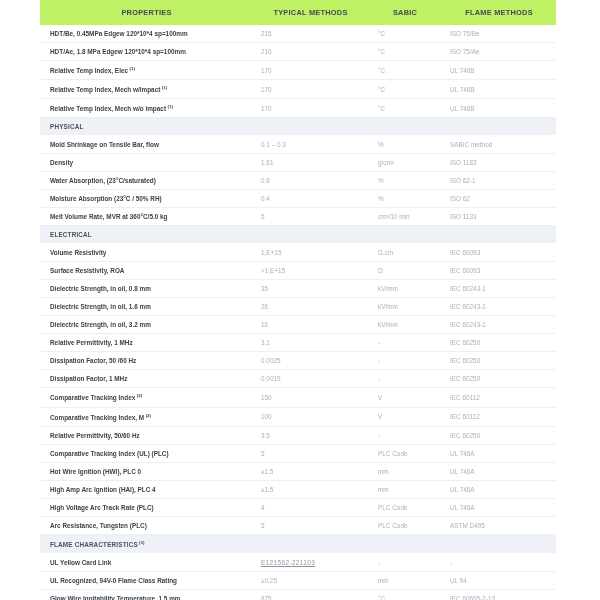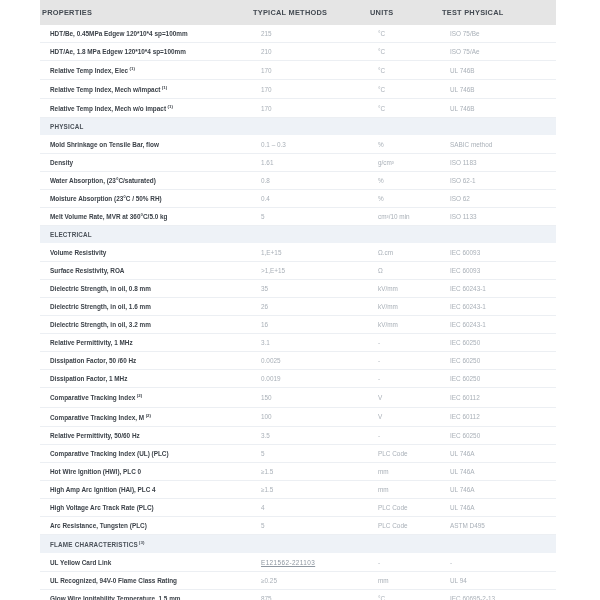--- a/index.html
+++ b/index.html
@@ -20,26 +20,26 @@
     width: 100%;
     border-collapse: collapse;
     table-layout: fixed;
   }
   table.props col.c-prop { width: 211px; }
   table.props col.c-val  { width: 117px; }
   table.props col.c-unit { width: 72px; }
   table.props col.c-test { width: 116px; }
 
   thead th {
-    background: #e5e5e5;
+    background: #bef264;
     color: #434a52;
     font-size: 7.4px;
     font-weight: bold;
     letter-spacing: 0.25px;
-    text-align: left;
+    text-align: center;
     padding: 8px 0 8px 2px;
     border: none;
     white-space: nowrap;
   }
 
   tr.section td {
     background: #eef2f7;
     color: #4a5159;
     font-size: 6.3px;
     font-weight: bold;
@@ -92,22 +92,22 @@
     <colgroup>
       <col class="c-prop">
         <col class="c-val">
         <col class="c-unit">
         <col class="c-test">
     </colgroup>
     <thead>
       <tr>
         <th>PROPERTIES</th>
         <th>TYPICAL METHODS</th>
-        <th>UNITS</th>
-        <th>TEST PHYSICAL</th>
+        <th>SABIC</th>
+        <th>FLAME METHODS</th>
       </tr>
     </thead>
     <tbody id="tbody">
         <tr class="data">
           <td class="prop">HDT/Be, 0.45MPa Edgew 120*10*4 sp=100mm</td>
           <td class="val">215</td>
           <td class="unit">°C</td>
           <td class="test">ISO 75/Be</td>
         </tr>
         <tr class="data">

